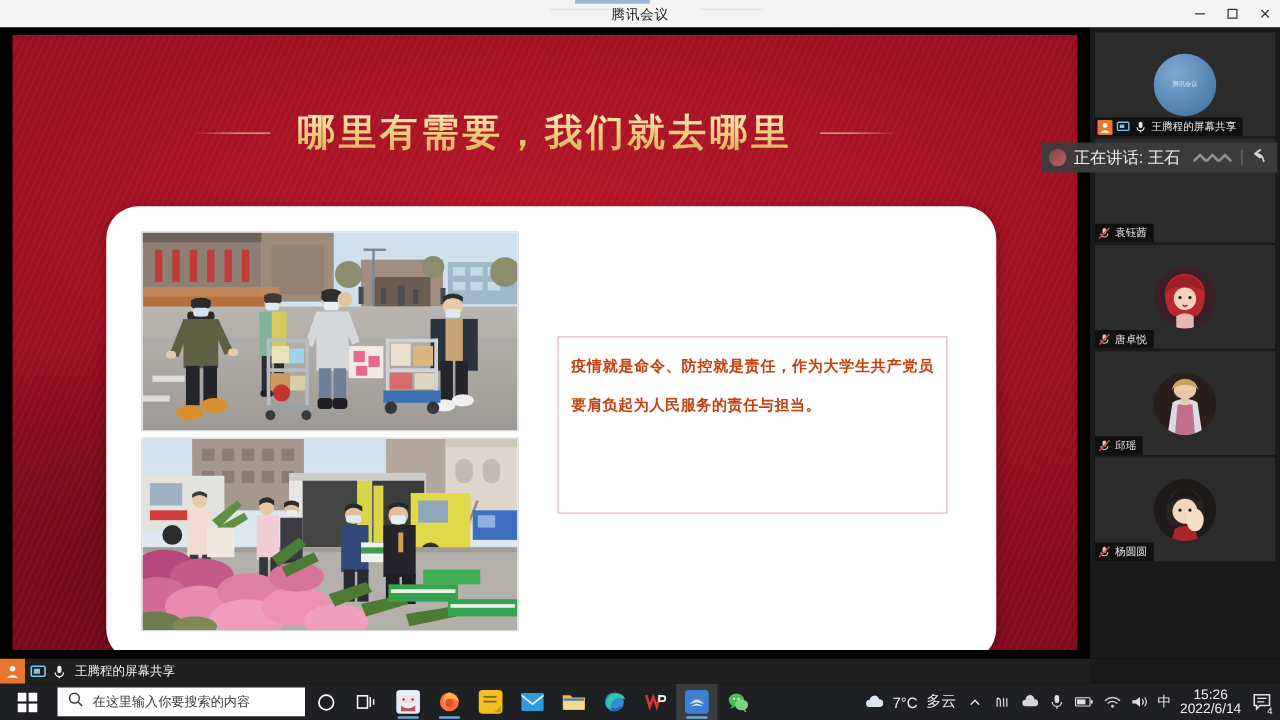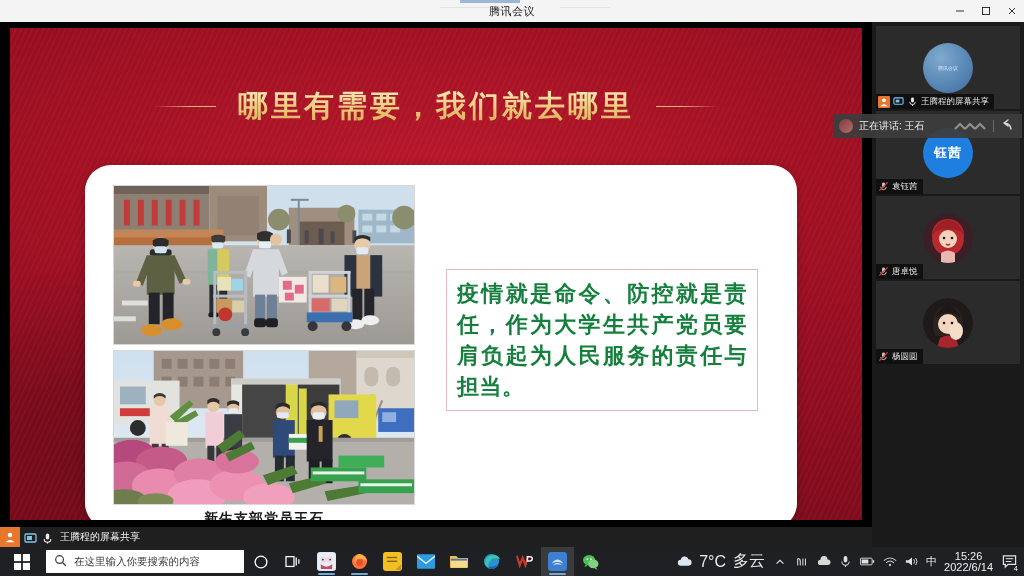--- a/index.html
+++ b/index.html
@@ -105,22 +105,22 @@
     text-align: center; font-size: 14px; font-weight: bold; color: #1c1c1c;
     letter-spacing: 1px;
     font-family: "DejaVu Sans", "Liberation Sans", sans-serif;
   }
 
   .quote-box {
     position: absolute; left: 361px; top: 104px; width: 312px; height: 142px;
     border: 1px solid #e7b9b9; padding: 8px 10px 0 10px;
   }
   .quote-text {
-    font-size: 22px; line-height: 31px; font-weight: bold;
-    color: #15803d; letter-spacing: 0.5px; text-align: justify;
+    font-size: 12px; line-height: 31px; font-weight: bold;
+    color: #c2410c; letter-spacing: 0.5px; text-align: justify;
     font-family: "DejaVu Sans", "Liberation Sans", sans-serif;
   }
 
   
   .sidebar {
     position: absolute; left: 872px; top: 22px; width: 152px; height: 505px;
     background: #1a1a1a;
     padding: 4px 4px 0 4px;
   }
   .ptile {
@@ -158,21 +158,21 @@
     position: absolute; left: 833px; top: 114px; width: 189px; height: 24px;
     background: rgba(60,60,60,0.93);
     display: flex; align-items: center; gap: 6px; padding: 0 6px;
     z-index: 20;
   }
   .speak-toast .st-ava {
     width: 14px; height: 14px; border-radius: 50%;
     background: linear-gradient(140deg,#7c4040,#b86a6a);
     flex: 0 0 auto;
   }
-  .speak-toast .st-text { font-size: 10px; color: #f0f0f0; white-space: nowrap; }
+  .speak-toast .st-text { font-size: 13px; color: #f0f0f0; white-space: nowrap; }
   .speak-toast .st-chevrons { margin-left: auto; display: flex; gap: 1px; opacity: .55; }
   .speak-toast .st-sep { width: 1px; height: 12px; background: rgba(255,255,255,0.25); }
   .speak-toast .st-back { width: 16px; height: 16px; }
 
   
   .sharebar {
     position: absolute; left: 0; top: 527px; width: 872px; height: 20px;
     background: #1f1f1f; display: flex; align-items: center; gap: 4px; padding-left: 0;
   }
   .sharebar .orange {
@@ -208,21 +208,21 @@
   .tb-icon .glyph { width: 19px; height: 19px; border-radius: 3px; display:flex; align-items:center; justify-content:center; }
   .tb-icon.active { background: rgba(255,255,255,0.12); }
   .tb-icon .underline {
     position: absolute; bottom: 1px; left: 8px; width: 17px; height: 2px;
     background: #6fa8dc; border-radius: 1px;
   }
   .tray {
     margin-left: auto; display: flex; align-items: center; gap: 7px;
     padding-right: 6px; height: 29px;
   }
-  .tray .t-text { font-size: 16px; color: #eaeaea; white-space: nowrap; }
+  .tray .t-text { font-size: 12px; color: #eaeaea; white-space: nowrap; }
   .tray .t-ico { width: 15px; height: 15px; display: flex; align-items: center; justify-content: center; }
   .clock { display: flex; flex-direction: column; align-items: center; line-height: 11px; }
   .clock .c1, .clock .c2 { font-size: 11px; color: #f0f0f0; white-space: nowrap; }
   .notif { position: relative; width: 18px; height: 18px; display:flex; align-items:center; justify-content:center; }
   .notif .badge {
     position: absolute; right: -1px; bottom: -2px; background: #1f2023;
     color: #fff; font-size: 7.5px; line-height: 8px; padding: 0 1px;
   }
   .ime { font-size: 11px; color: #eaeaea; }
 </style>
@@ -564,21 +564,20 @@
             <g>
               <rect x="198" y="118" width="56" height="14" fill="#37a24e"></rect>
               <rect x="200" y="122" width="52" height="3" fill="#e9f5ea"></rect>
               <rect x="246" y="130" width="56" height="14" fill="#37a24e"></rect>
               <rect x="248" y="134" width="52" height="3" fill="#e9f5ea"></rect>
               <rect x="226" y="106" width="46" height="12" fill="#3fae57"></rect>
             </g>
           </svg>
         </div>
 
-        <div class="photo-caption">新生支部党员王石</div>
 
         <div class="quote-box">
           <div class="quote-text">疫情就是命令、防控就是责任，作为大学生共产党员要肩负起为人民服务的责任与担当。</div>
         </div>
 
       </div>
     </div>
   </div>
 
   <div class="sidebar">
@@ -605,23 +604,20 @@
               <rect x="4.4" y="1.5" width="3.2" height="5.6" rx="1.6" fill="#e8e8e8"></rect>
               <path d="M3 6.4 a3 3 0 0 0 6 0" fill="none" stroke="#e8e8e8" stroke-width="1"></path>
               <line x1="6" y1="9.2" x2="6" y2="10.8" stroke="#e8e8e8" stroke-width="1"></line>
             </svg>
         </span>
         <span class="nm">王腾程的屏幕共享</span>
       </div>
     </div>
 
     <div class="ptile">
-      <div class="avatar avatar-blue">
-        <div class="av-label">钰茜</div>
-      </div>
       <div class="nameplate">
         <span class="micon">
           <svg viewBox="0 0 12 12">
               <rect x="4.4" y="1.5" width="3.2" height="5.6" rx="1.6" fill="#c9c9c9"></rect>
               <path d="M3 6.4 a3 3 0 0 0 6 0" fill="none" stroke="#c9c9c9" stroke-width="1"></path>
               <line x1="1.5" y1="10.5" x2="10.5" y2="1.5" stroke="#e04040" stroke-width="1.4"></line>
             </svg>
         </span>
         <span class="nm">袁钰茜</span>
       </div>
@@ -645,20 +641,42 @@
           <svg viewBox="0 0 12 12">
               <rect x="4.4" y="1.5" width="3.2" height="5.6" rx="1.6" fill="#c9c9c9"></rect>
               <path d="M3 6.4 a3 3 0 0 0 6 0" fill="none" stroke="#c9c9c9" stroke-width="1"></path>
               <line x1="1.5" y1="10.5" x2="10.5" y2="1.5" stroke="#e04040" stroke-width="1.4"></line>
             </svg>
         </span>
         <span class="nm">唐卓悦</span>
       </div>
     </div>
 
+    <div class="ptile">
+      <div class="avatar">
+        <svg viewBox="0 0 50 50" width="50" height="50">
+          <circle cx="25" cy="25" r="25" fill="#2a1d1c"></circle>
+          <ellipse cx="25" cy="14" rx="9" ry="7" fill="#e8c9a8"></ellipse>
+          <path d="M14 14 q3 -9 11 -9 q8 0 11 9 q-4 -4 -11 -4 q-7 0 -11 4 z" fill="#caa45e"></path>
+          <path d="M15 24 q10 -6 20 0 l4 26 h-28 z" fill="#d8dbe4"></path>
+          <path d="M19 26 q6 -3 12 0 l2 24 h-16 z" fill="#c06f8a"></path>
+          <rect x="22" y="20" width="6" height="6" fill="#e8c9a8"></rect>
+        </svg>
+      </div>
+      <div class="nameplate">
+        <span class="micon">
+          <svg viewBox="0 0 12 12">
+              <rect x="4.4" y="1.5" width="3.2" height="5.6" rx="1.6" fill="#c9c9c9"></rect>
+              <path d="M3 6.4 a3 3 0 0 0 6 0" fill="none" stroke="#c9c9c9" stroke-width="1"></path>
+              <line x1="1.5" y1="10.5" x2="10.5" y2="1.5" stroke="#e04040" stroke-width="1.4"></line>
+            </svg>
+        </span>
+        <span class="nm">邱瑶</span>
+      </div>
+    </div>
 
     <div class="ptile">
       <div class="avatar">
         <svg viewBox="0 0 50 50" width="50" height="50">
           <circle cx="25" cy="25" r="25" fill="#1f1a1a"></circle>
           <path d="M10 28 q0 -20 15 -20 q15 0 15 20 q0 6 -3 10 h-24 q-3 -4 -3 -10 z" fill="#2b2320"></path>
           <circle cx="25" cy="26" r="10" fill="#f2d6be"></circle>
           <path d="M12 20 q5 -12 13 -12 q8 0 13 12 q-5 -5 -13 -5 q-8 0 -13 5 z" fill="#1d1715"></path>
           <path d="M17 40 q8 -5 16 0 l3 10 h-22 z" fill="#a8252c"></path>
           <ellipse cx="33" cy="33" rx="7" ry="9" fill="#f4ddc9"></ellipse>

